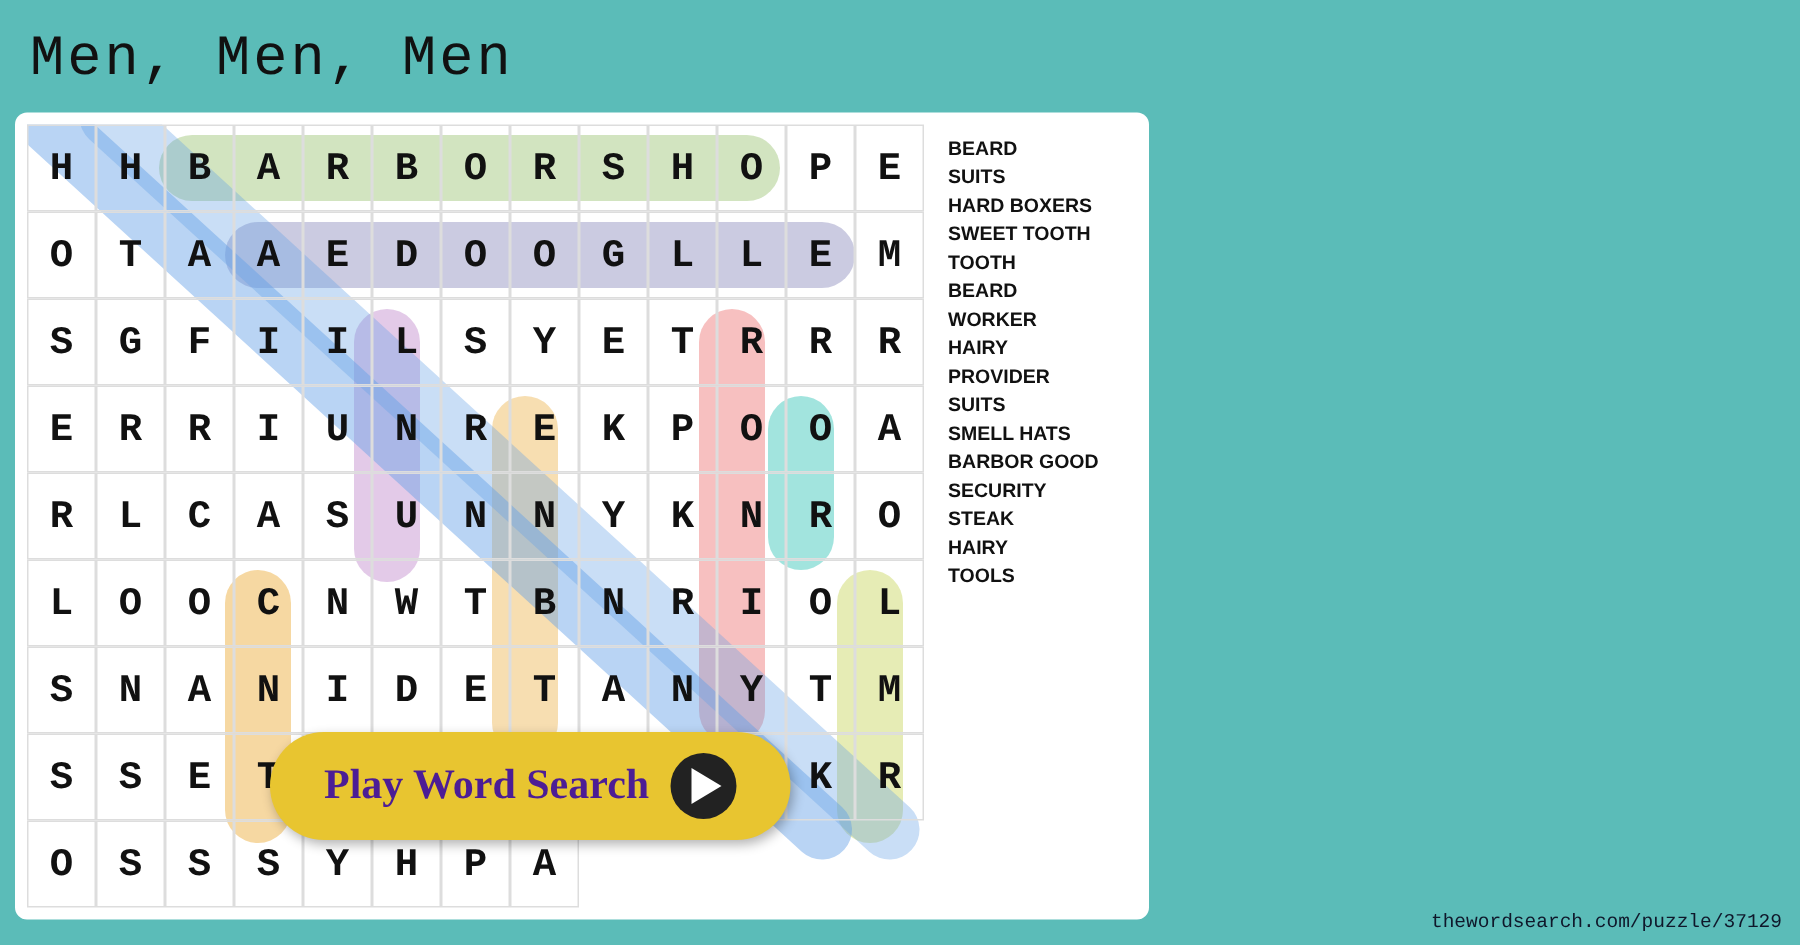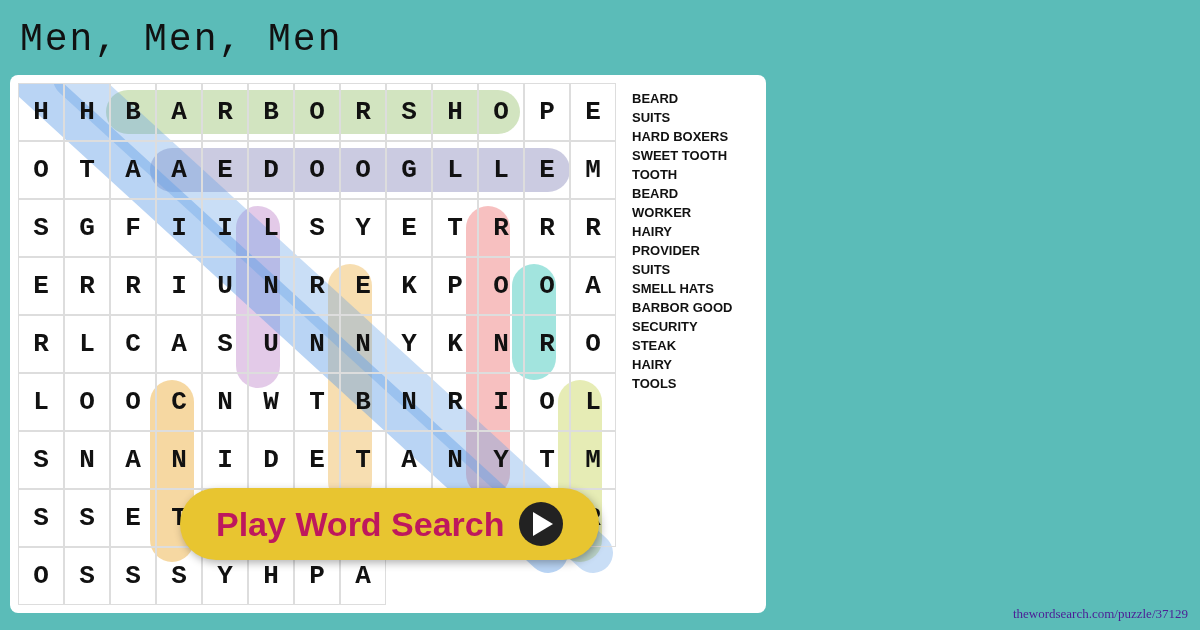--- a/index.html
+++ b/index.html
@@ -190,24 +190,24 @@
       padding: 14px 36px 14px 36px;
       display: flex;
       align-items: center;
       gap: 14px;
       cursor: pointer;
       z-index: 10;
       box-shadow: 2px 3px 8px rgba(0,0,0,0.3);
     }
 
     .play-button-text {
-      font-size: 34px;
+      font-size: 28px;
       font-weight: bold;
-      color: #be185d;
-      font-family: Liberation Sans, sans-serif;
+      color: #4c1d95;
+      font-family: Liberation Serif, serif;
     }
 
     .play-icon {
       width: 44px;
       height: 44px;
       background: #222;
       border-radius: 50%;
       display: flex;
       align-items: center;
       justify-content: center;
@@ -220,22 +220,22 @@
       border-bottom: 12px solid transparent;
       border-left: 20px solid white;
       margin-left: 4px;
     }
 
     .attribution {
       position: absolute;
       bottom: 8px;
       right: 12px;
       font-size: 13px;
-      color: #4c1d95;
-      font-family: Liberation Serif, serif;
+      color: #0f172a;
+      font-family: Liberation Mono, monospace;
     }
   </style>
 </head>
 <body>
 
 <div class="title">Men, Men, Men</div>
 
 <div class="puzzle-container">
   <div class="grid-wrapper">
 

